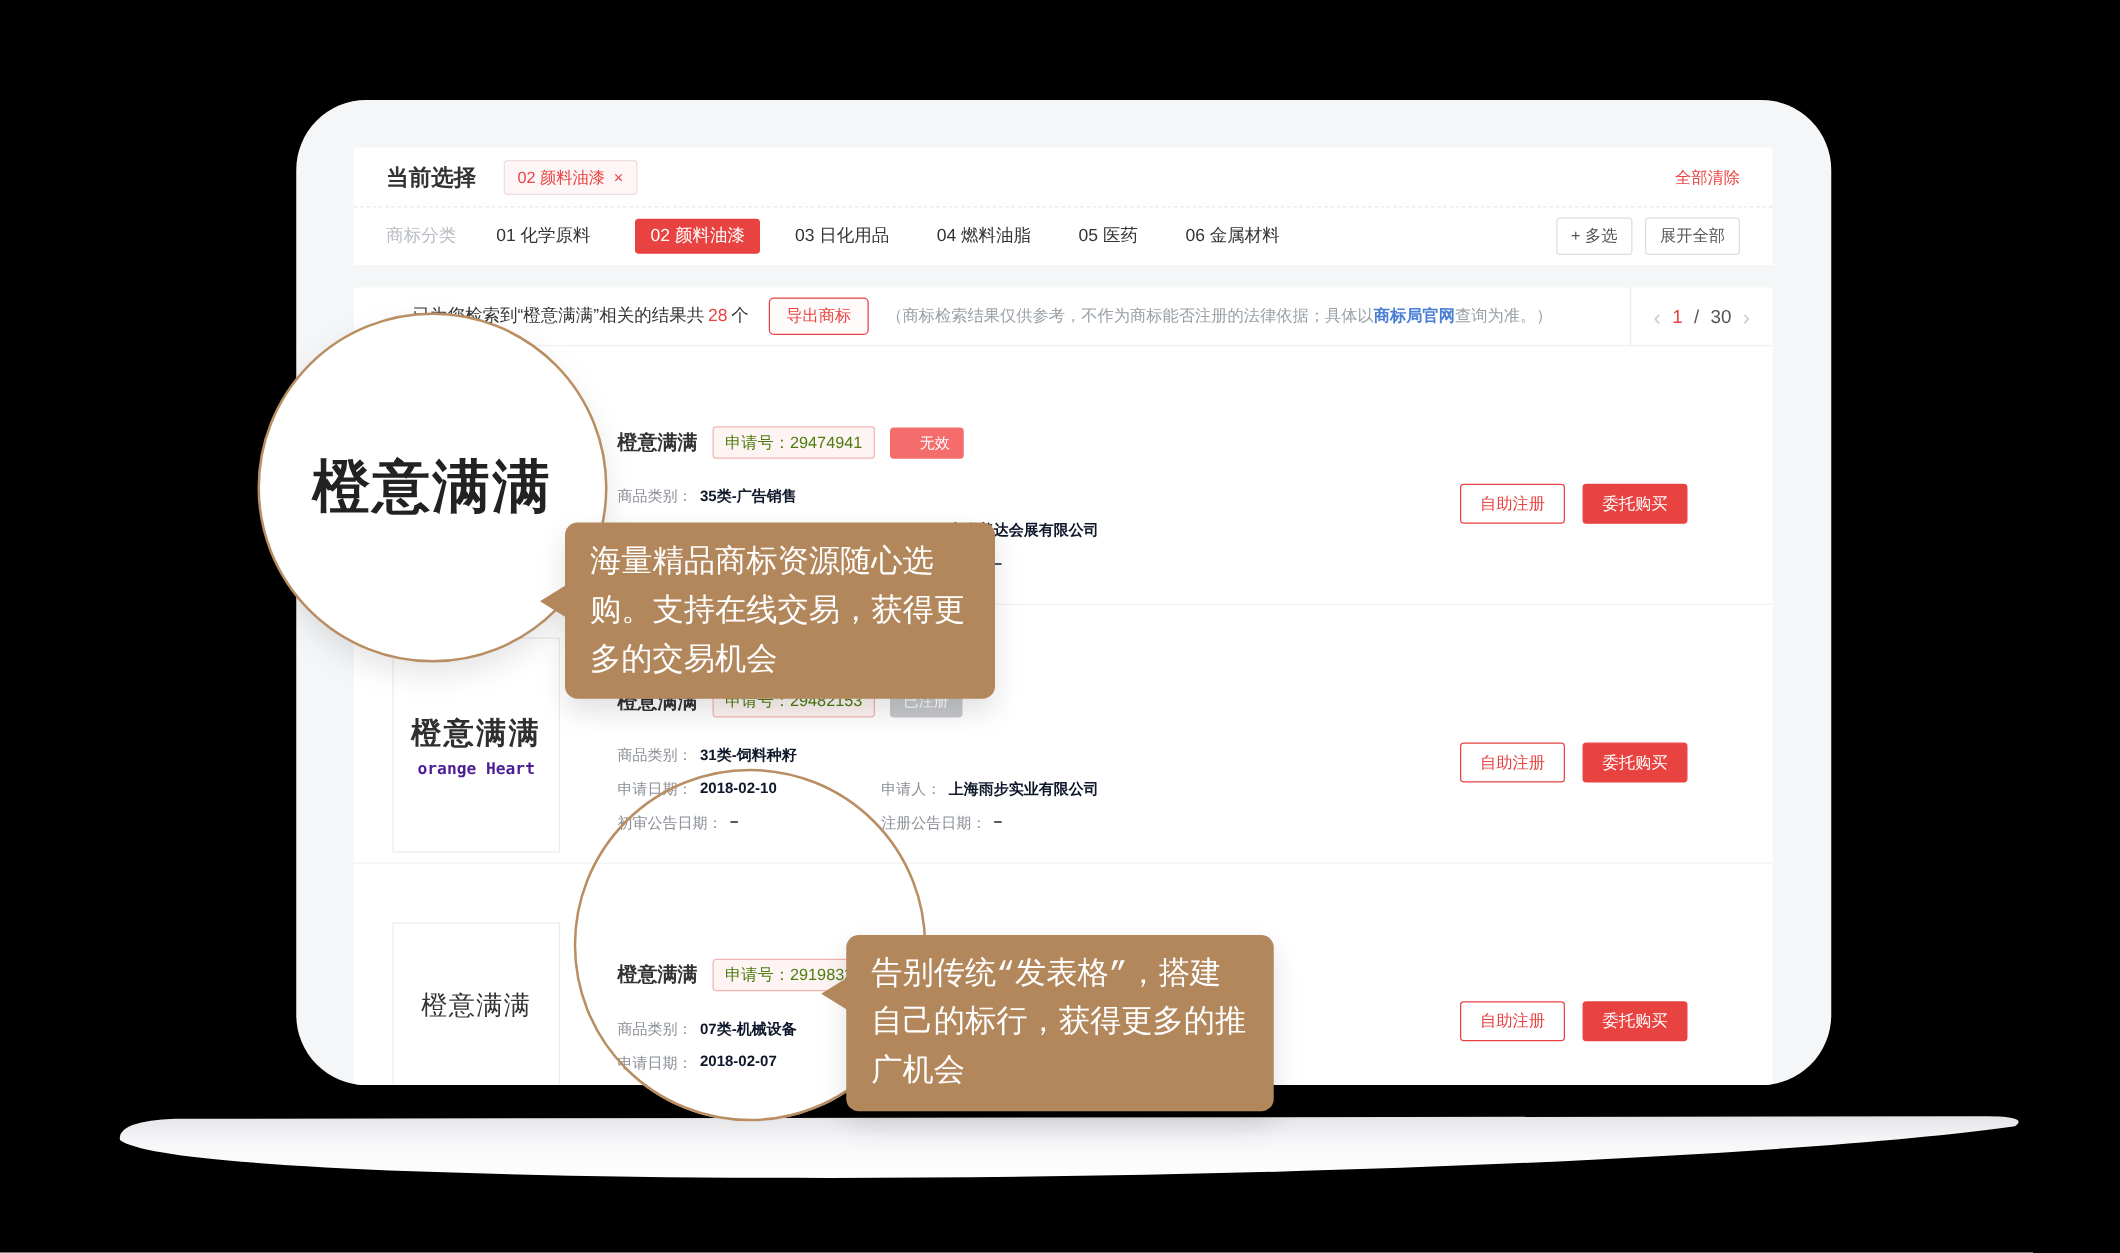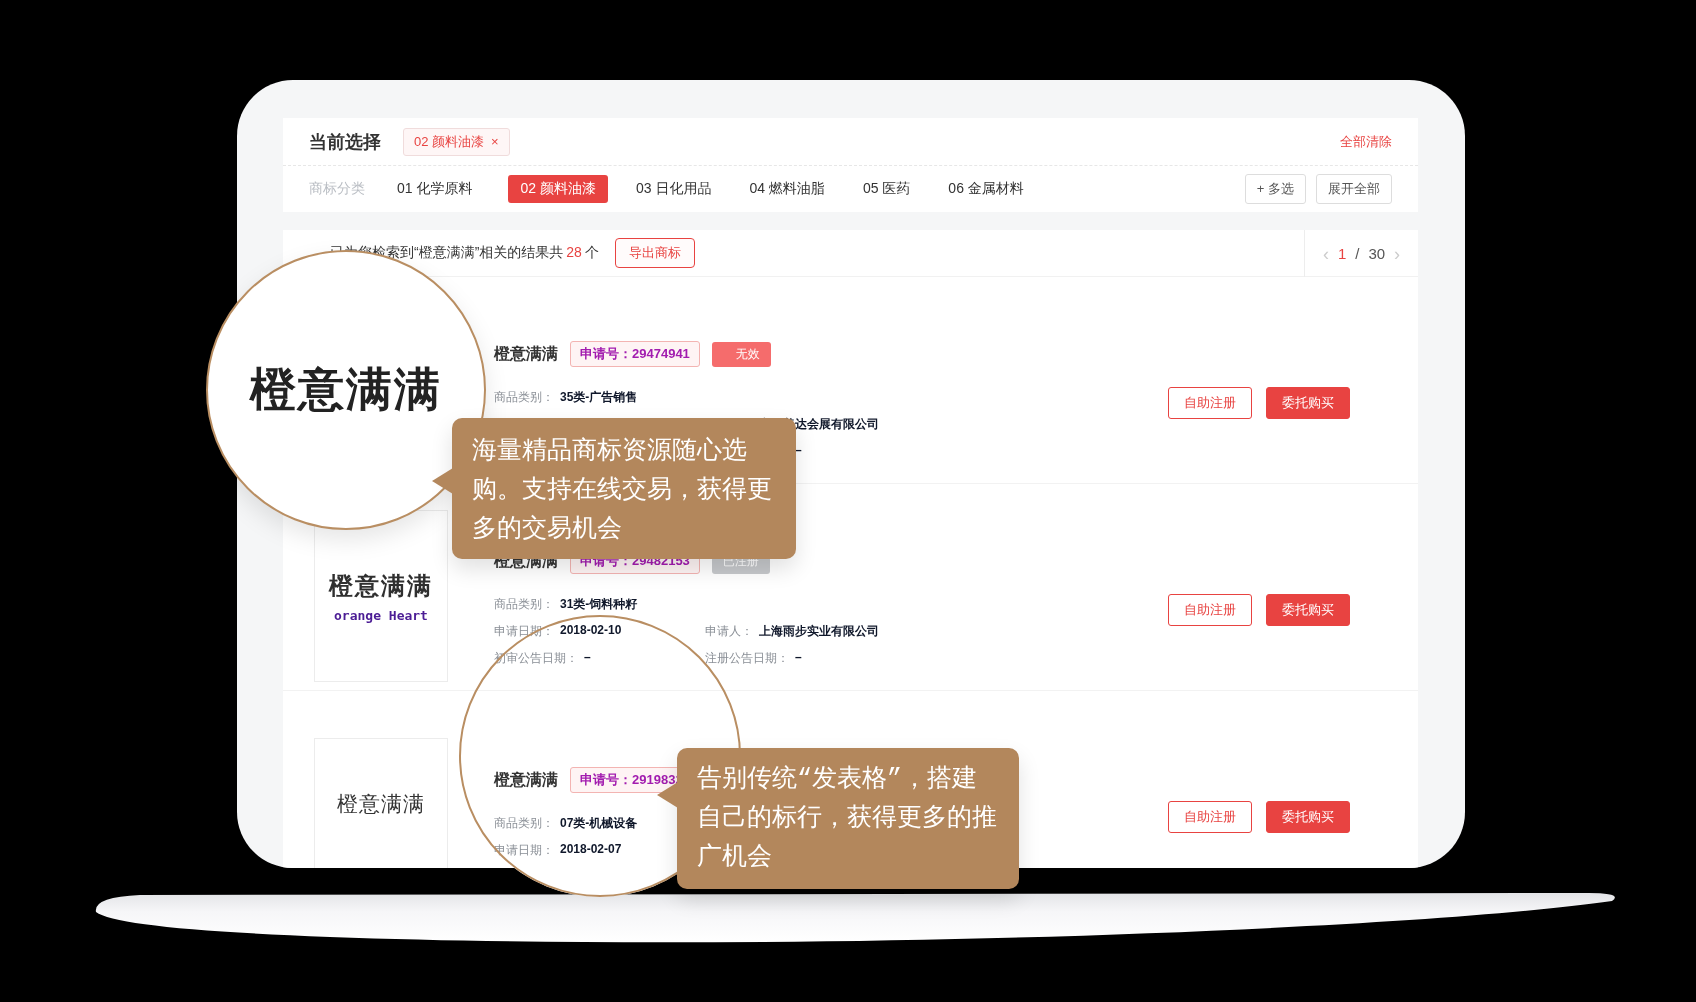--- a/index.html
+++ b/index.html
@@ -56,21 +56,21 @@
     align-items:center;justify-content:center;gap:6px;cursor:pointer;
   }
   .row2 .thumb{top:26px;height:170px;}
   .row.last .thumb{top:47px;height:130px;}
   .tm-main{font-size:21px;color:#333;font-weight:bold;letter-spacing:1px;}
   .tm-serif{font-family:"DejaVu Serif", serif;font-weight:bold;font-size:24px;letter-spacing:2px;color:#2f2f2f;}
   .tm-sub{font-family:"DejaVu Sans Mono", monospace;font-weight:bold;font-size:13px;color:#4c1d95;}
   .tm-plain{font-weight:normal;}
   .rtitle{position:absolute;left:211px;top:64px;display:flex;align-items:center;gap:12px;}
   .rname{font-size:16px;font-weight:bold;color:#333;}
-  .app-tag{font-size:13px;color:#a21caf;border:1px solid #f3b4b2;background:#fef4f4;border-radius:3px;padding:3px 9px;white-space:nowrap;font-weight:bold;}
+  .app-tag{font-size:13px;color:#4d7c0f;border:1px solid #f3b4b2;background:#fef4f4;border-radius:3px;padding:3px 9px;white-space:nowrap;}
   .badge{font-size:12px;color:#fff;border-radius:3px;padding:4px 11px;}
   .badge.invalid{background:#f56c6c;padding-left:24px;}
   .badge.registered{background:#c6c8cb;}
   .rfields{position:absolute;left:211px;top:102px;}
   .row.last .rtitle{top:76px;}
   .row.last .rfields{top:114px;}
   .fline{display:flex;height:27px;align-items:flex-end;font-size:12px;}
   .fcol{display:flex;width:211px;}
   .fcol.wide{width:auto;}
   .flab{color:#8a8f96;white-space:nowrap;}
@@ -151,20 +151,23 @@
       </span>
     </div>
   </div>
 
   <div class="panel results-panel">
     <div class="results-header">
       <span class="rh-text">
         <span>已为您检索到</span><span>“橙意满满”</span><span>相关的结果共</span><span class="count">28</span><span>个</span>
       </span>
       <span class="export-btn">导出商标</span>
+      <span class="disclaimer">
+        <span>（商标检索结果仅供参考，不作为商标能否注册的法律依据；具体以</span><span class="dlink">商标局官网</span><span>查询为准。）</span>
+      </span>
       <span class="pagination">
         <span class="pg-arrow">‹</span>
         <span class="pg-cur">1</span>
         <span class="pg-rest">/</span>
         <span class="pg-rest">30</span>
         <span class="pg-arrow">›</span>
       </span>
     </div>
 
     <div class="row">

